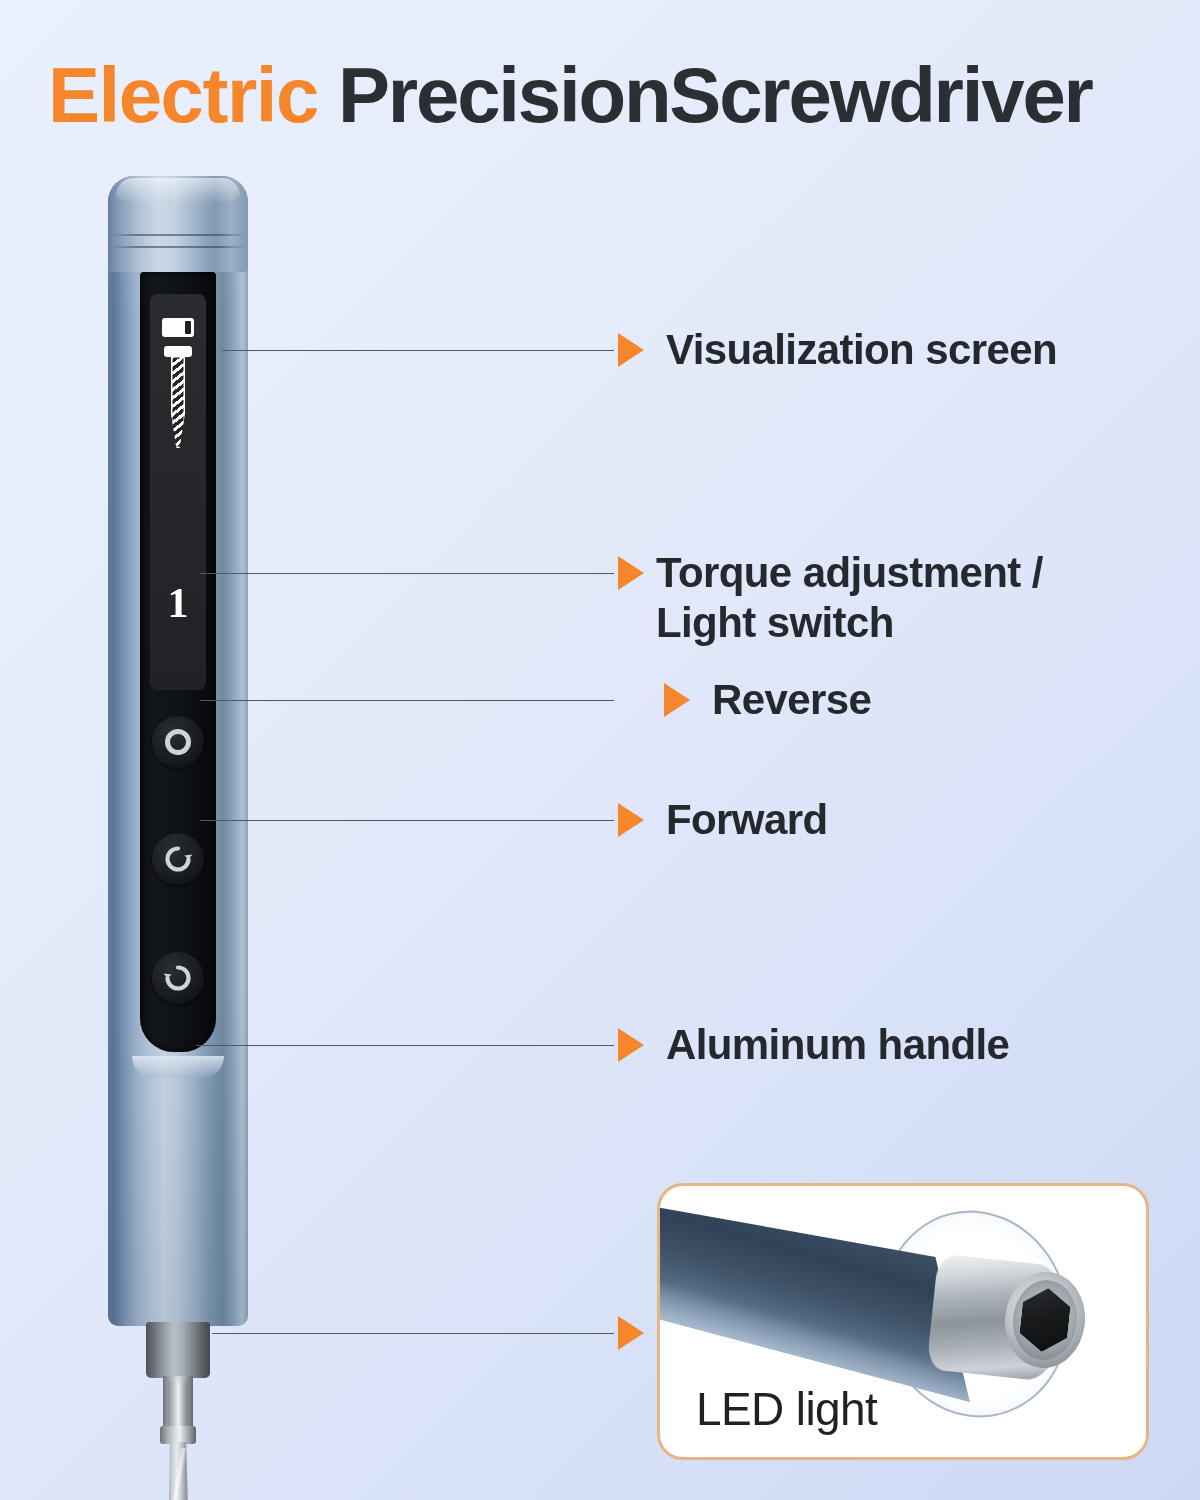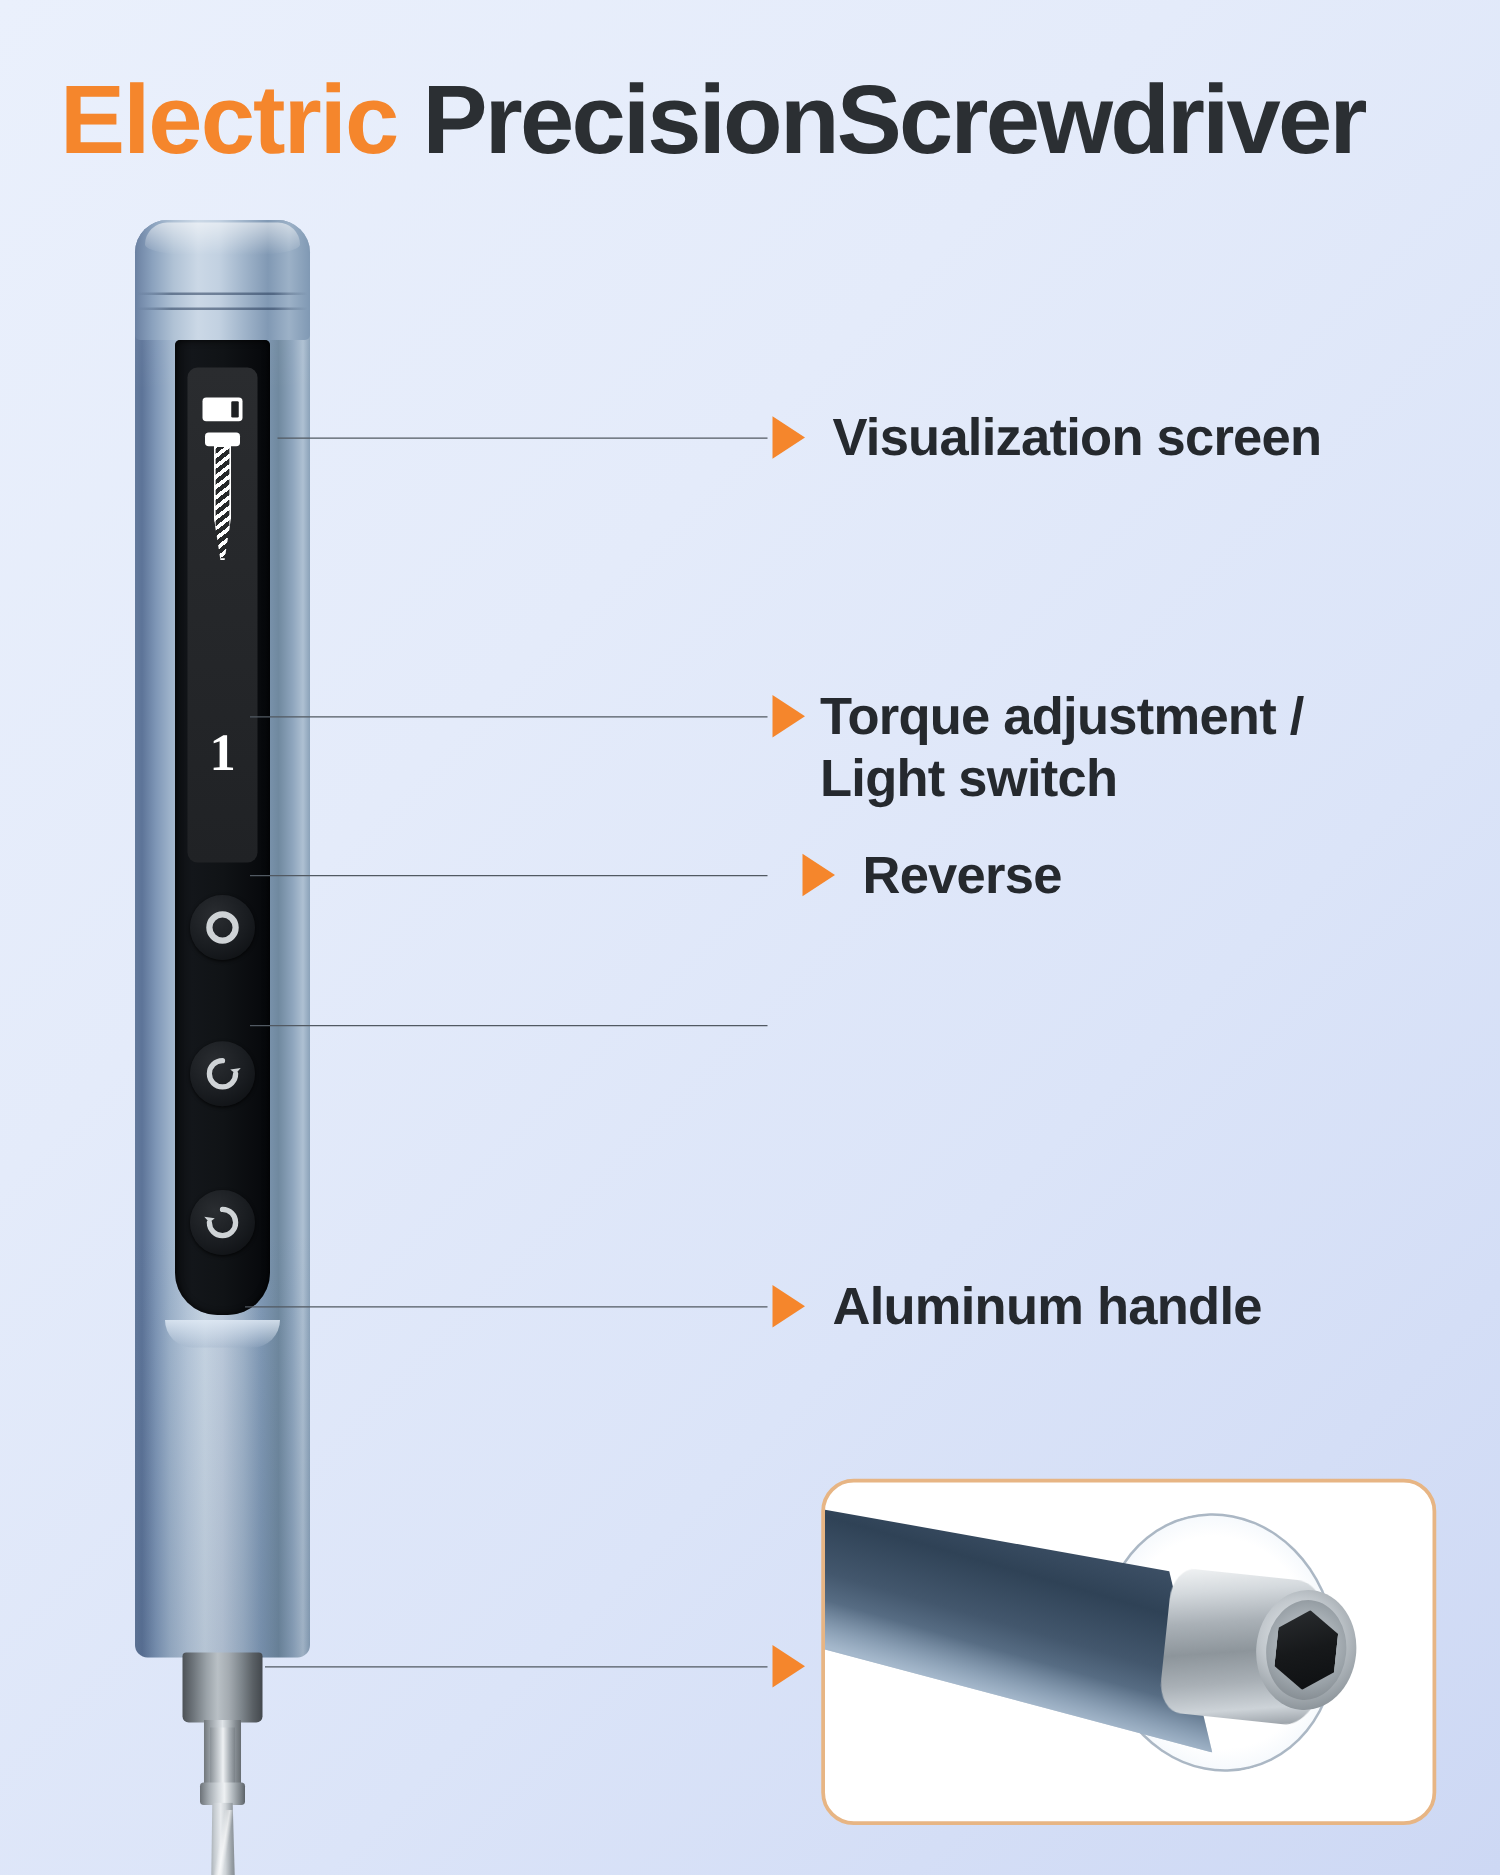--- a/index.html
+++ b/index.html
@@ -538,25 +538,29 @@
     <div class="tri"></div>
     <div class="callout-label">Visualization screen</div>
   </div>
 
   <div class="callout" style="left:618px; top:548px;gap:12px;">
     <div class="tri"></div>
     <div class="callout-label">Torque adjustment /
 Light switch</div>
   </div>
 
-  <div class="callout" style="left:618px; top:675px;padding-left:24px;">
+  <div class="callout" style="left:640px; top:675px;padding-left:24px;">
     <div class="tri"></div>
     <div class="callout-label">Reverse</div>
   </div>
 
+  <div class="callout" style="left:618px; top:795px;">
+    <div class="tri"></div>
+    <div class="callout-label">Forward</div>
+  </div>
 
   <div class="callout" style="left:618px; top:1020px;">
     <div class="tri"></div>
     <div class="callout-label">Aluminum handle</div>
   </div>
 
   <div class="callout" style="left:618px; top:1308px;">
     <div class="tri"></div>
   </div>
 
@@ -564,15 +568,16 @@
     <div class="led-photo">
       <div class="led-ring"></div>
       <div class="led-ring-edge"></div>
       <div class="led-barrel"></div>
       <div class="led-barrel-hl"></div>
       <div class="socket-body"></div>
       <div class="socket-face"></div>
       <div class="socket-face-inner"></div>
       <div class="socket-hex"></div>
     </div>
+    <div class="led-label">LED light</div>
   </div>
 
 </div>
 
 </body></html>

